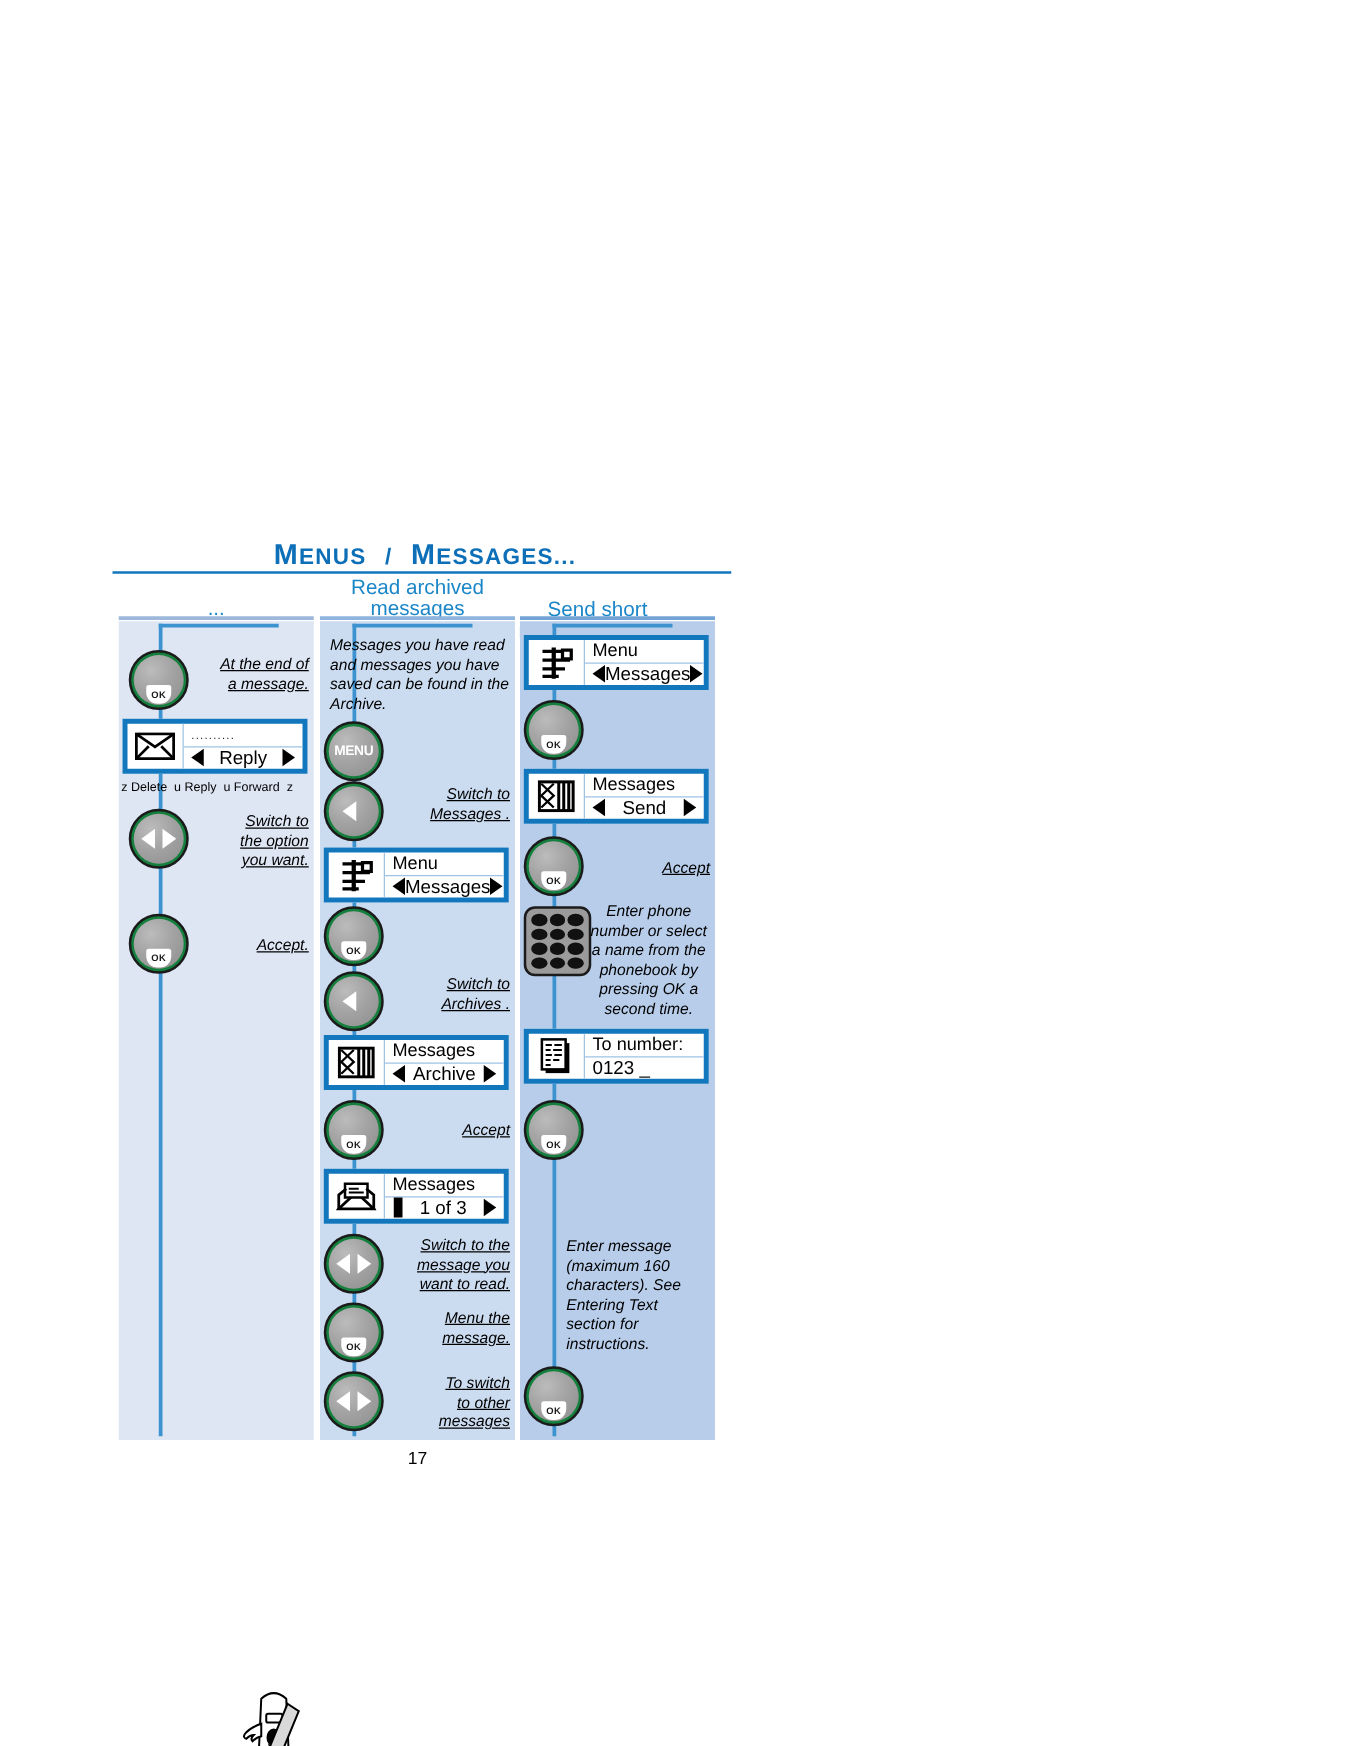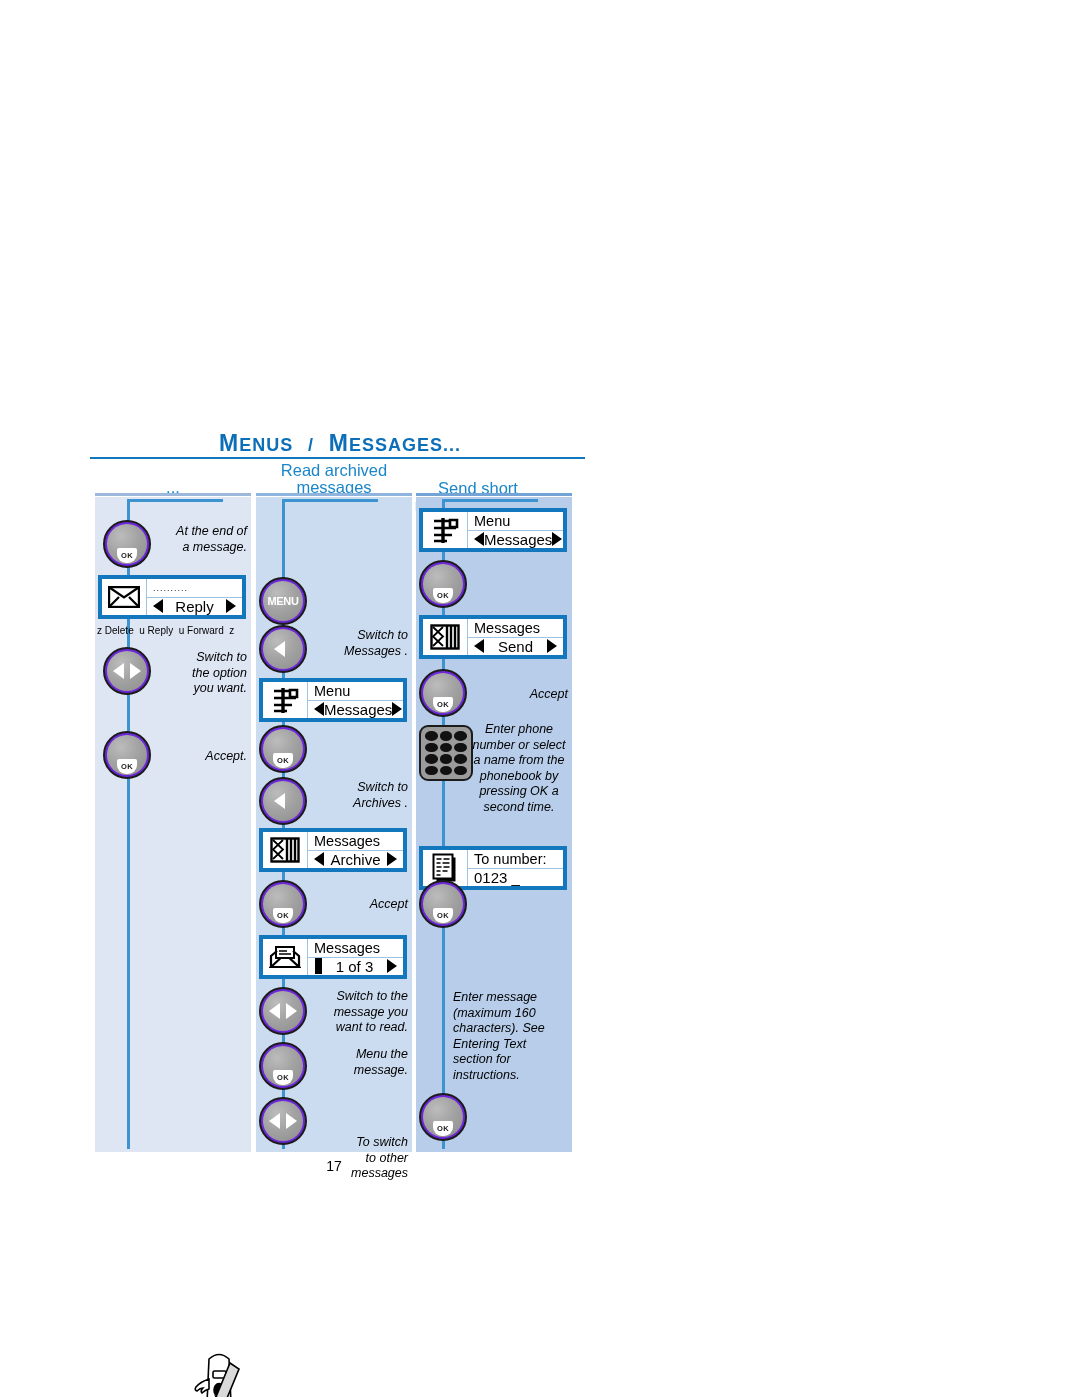--- a/index.html
+++ b/index.html
@@ -39,21 +39,21 @@
   .c2 .toprule{background:#8fb4dd;}
   .c3 .toprule{background:#74a4d6;}
 
   
   .spine{position:absolute;left:30px;top:0px;width:3px;height:655px;background:#3d92d0;}
   .spine-elbow{position:absolute;left:30px;top:0px;height:3px;background:#3d92d0;}
 
   
   .key{
     position:absolute;width:48px;height:48px;border-radius:50%;
-    background:#6d28d9;border:2px solid #1b1b1b;
+    background:#15803d;border:2px solid #1b1b1b;
     box-sizing:border-box;
   }
   .key .shade{
     position:absolute;left:2px;top:2px;right:2px;bottom:2px;border-radius:50%;
     background:radial-gradient(circle at 35% 30%, #bcbcbc 0%, #a3a3a3 45%, #8d8d8d 100%);
   }
   .key .ok{
     position:absolute;left:50%;top:58%;transform:translateX(-50%);
     width:20px;height:15px;background:#fff;
     border-radius:2px 2px 9px 9px;
@@ -102,21 +102,21 @@
   .arr.r{border-top:7px solid transparent;border-bottom:7px solid transparent;border-left:10px solid #000;margin-right:6px;}
   .arr.bar{width:7px;height:16px;background:#000;margin-left:7px;}
   .dots{font-size:9px;letter-spacing:1px;color:#222;}
 
   
   .note{
     position:absolute;font-style:italic;font-size:12.5px;line-height:15.5px;
     color:#000;font-family:"Liberation Sans", sans-serif;
   }
   .note.c{text-align:center;}
-  .note.r{text-align:right;}
+  .note.r{text-align:right;text-decoration:underline;}
   .note.blue{color:#1f7fc0;}
   .optline{
     position:absolute;font-size:10px;color:#000;white-space:nowrap;
   }
   .pagenum{
     position:absolute;left:256px;top:1158px;width:156px;text-align:center;
     font-size:14px;color:#000;
   }
 
   
@@ -219,20 +219,21 @@
         </g>
       </svg>
     </div>
   </div>
 
   <div class="col c2">
     <div class="toprule"></div>
     <div class="spine-elbow" style="left:26px;top:2px;width:96px;"></div>
     <div class="spine" style="left:26px;top:2px;height:650px;"></div>
 
+    <div class="note" style="left:8px;top:12px;width:144px;">Messages you have read and messages you have saved can be found in the Archive.</div>
 
     <div class="key" style="left:3px;top:80px;">
       <div class="shade"></div>
       <div class="menulbl">MENU</div>
     </div>
 
     <div class="key" style="left:3px;top:128px;">
       <div class="shade"></div>
       <div class="tri l" style="left:13px;"></div>
     </div>
@@ -336,21 +337,21 @@
     <div class="note r" style="left:52px;top:550px;width:100px;">
       <div>Menu the</div>
       <div>message.</div>
     </div>
 
     <div class="key" style="left:3px;top:600px;">
       <div class="shade"></div>
       <div class="tri l"></div>
       <div class="tri r"></div>
     </div>
-    <div class="note r" style="left:52px;top:638px;width:100px;">
+    <div class="note r" style="left:52px;top:602px;width:100px;">
       <div>To switch</div>
       <div>to other</div>
       <div>messages</div>
     </div>
   </div>
 
   <div class="col c3">
     <div class="toprule"></div>
     <div class="spine-elbow" style="left:26px;top:2px;width:96px;"></div>
     <div class="spine" style="left:26px;top:2px;height:650px;"></div>
@@ -413,21 +414,21 @@
       <span style="background:#111;border-radius:50%;"></span>
       <span style="background:#111;border-radius:50%;"></span>
       <span style="background:#111;border-radius:50%;"></span>
       <span style="background:#111;border-radius:50%;"></span>
       <span style="background:#111;border-radius:50%;"></span>
       <span style="background:#111;border-radius:50%;"></span>
       <span style="background:#111;border-radius:50%;"></span>
     </div>
     <div class="note c" style="left:52px;top:225px;width:102px;">Enter phone number or  select a name from the phonebook by pressing OK a second time.</div>
 
-    <div class="screen" style="left:3px;top:326px;width:148px;height:44px;margin-top:23px;">
+    <div class="screen" style="left:3px;top:326px;width:148px;height:44px;">
       <div class="sicon">
         <svg width="26" height="30" viewBox="0 0 26 30" aria-hidden="true">
           <rect x="4.5" y="4.5" width="19" height="24" fill="#000"></rect>
           <rect x="1.5" y="1.5" width="19" height="24" fill="#fff" stroke="#000" stroke-width="2"></rect>
           <path d="M4.5 6 h5 M11.5 6 h6 M4.5 10 h4 M10.5 10 h7 M4.5 14 h5 M11.5 14 h6 M4.5 18 h4 M10.5 18 h5 M4.5 22 h4" stroke="#000" stroke-width="1.7"></path>
         </svg>
       </div>
       <div class="sbody">
         <div class="srow1">To number:</div>
         <div class="srow2">

